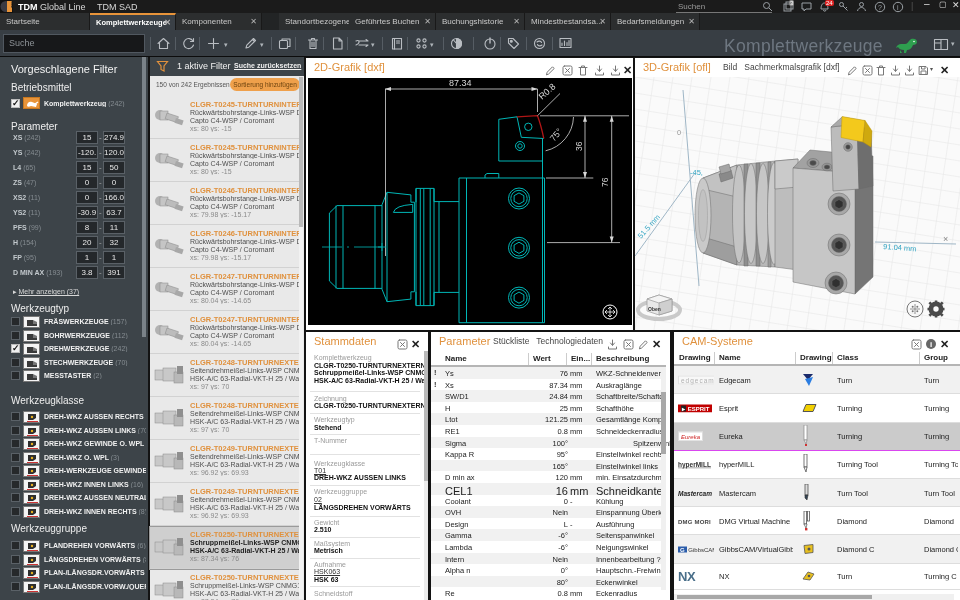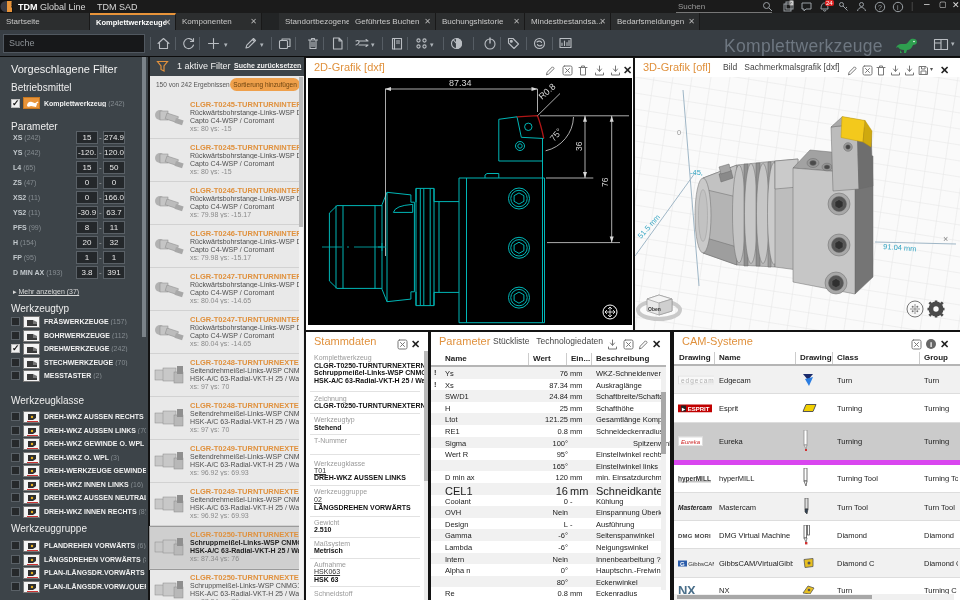--- a/index.html
+++ b/index.html
@@ -1071,21 +1071,21 @@
           <span style="position:absolute;left:139px;top:2px;">mm</span>
           <span style="position:absolute;left:165px;top:2px;white-space:nowrap;overflow:hidden;width:68px;">Schneideckenradius1</span>
         </div>
         <div style="position:relative;height:11.6px;background:#f1f1f1;font-size:7.5px;color:#222;">
           <span style="position:absolute;left:14px;top:2px;">Sigma</span>
           <span style="position:absolute;left:95px;top:2px;width:42px;text-align:right;">100°</span>
           <span style="position:absolute;left:139px;top:2px;"></span>
           <span style="position:absolute;left:165px;top:2px;white-space:nowrap;overflow:hidden;width:68px;margin-left:37px;">Spitzenwinkel</span>
         </div>
         <div style="position:relative;height:11.6px;background:#fff;font-size:7.5px;color:#222;">
-          <span style="position:absolute;left:14px;top:2px;">Wert R</span>
+          <span style="position:absolute;left:14px;top:2px;">Kappa R</span>
           <span style="position:absolute;left:95px;top:2px;width:42px;text-align:right;">95°</span>
           <span style="position:absolute;left:139px;top:2px;"></span>
           <span style="position:absolute;left:165px;top:2px;white-space:nowrap;overflow:hidden;width:68px;">Einstellwinkel rechts</span>
         </div>
         <div style="position:relative;height:11.6px;background:#f1f1f1;font-size:7.5px;color:#222;">
           <span style="position:absolute;left:14px;top:14px;">Kappa L</span>
           <span style="position:absolute;left:95px;top:2px;width:42px;text-align:right;">165°</span>
           <span style="position:absolute;left:139px;top:2px;"></span>
           <span style="position:absolute;left:165px;top:2px;white-space:nowrap;overflow:hidden;width:68px;">Einstellwinkel links</span>
         </div>
@@ -1198,21 +1198,21 @@
         </div>
         <div style="position:relative;height:28.3px;background:#fff;border-bottom:1px solid #ddd;font-size:8px;color:#222;">
           <span style="position:absolute;left:4px;top:50%;transform:translateY(-50%);width:36px;overflow:hidden;white-space:nowrap;display:inline-block;"><span style="background:#c00000;color:#fff;font-size:6px;font-weight:bold;padding:1px 3px;"><span style="background:#222;padding:0 1px;">▸</span> ESPRIT</span></span>
           <span style="position:absolute;left:45px;top:50%;transform:translateY(-50%);width:74px;overflow:hidden;white-space:nowrap;display:inline-block;font-size:7.5px;">Esprit</span>
           <span style="position:absolute;left:128px;top:50%;transform:translateY(-50%);line-height:0;"><svg width="15" height="9" viewBox="0 0 15 9">
               <path d="M4 1 L14 1 L11 8 L1 8 Z" fill="#f2d000" stroke="#555" stroke-width="1"></path>
             </svg></span>
           <span style="position:absolute;left:163px;top:50%;transform:translateY(-50%);white-space:nowrap;font-size:7.5px;">Turning</span>
           <span style="position:absolute;left:250px;top:50%;transform:translateY(-50%);white-space:nowrap;overflow:hidden;width:34px;display:inline-block;font-size:7.5px;">Turning</span>
         </div>
-        <div style="position:relative;height:42px;background:#cbcbcb;border-bottom:5px solid #d946ef;font-size:8px;color:#222;">
+        <div style="position:relative;height:28px;background:#cbcbcb;border-bottom:1px solid #d946ef;font-size:8px;color:#222;">
           <span style="position:absolute;left:4px;top:50%;transform:translateY(-50%);width:36px;overflow:hidden;white-space:nowrap;display:inline-block;"><span style="background:#fff;border:1px solid #ddd;color:#cc2020;font-size:6px;font-style:italic;padding:1px 2px;">Eureka</span></span>
           <span style="position:absolute;left:45px;top:50%;transform:translateY(-50%);width:74px;overflow:hidden;white-space:nowrap;display:inline-block;font-size:7.5px;">Eureka</span>
           <span style="position:absolute;left:128px;top:50%;transform:translateY(-50%);line-height:0;"><svg width="7" height="22" viewBox="0 0 7 22">
               <rect x="2" y="0" width="3" height="15" fill="#fff" stroke="#888" stroke-width="0.7"></rect>
               <path d="M2 15 L5 15 L4 19 Z" fill="#eee" stroke="#888" stroke-width="0.7"></path>
               <rect x="3" y="19" width="2" height="2" fill="#d03030"></rect>
             </svg></span>
           <span style="position:absolute;left:163px;top:50%;transform:translateY(-50%);white-space:nowrap;font-size:7.5px;">Turning</span>
           <span style="position:absolute;left:250px;top:50%;transform:translateY(-50%);white-space:nowrap;overflow:hidden;width:34px;display:inline-block;font-size:7.5px;">Turning</span>
         </div>

